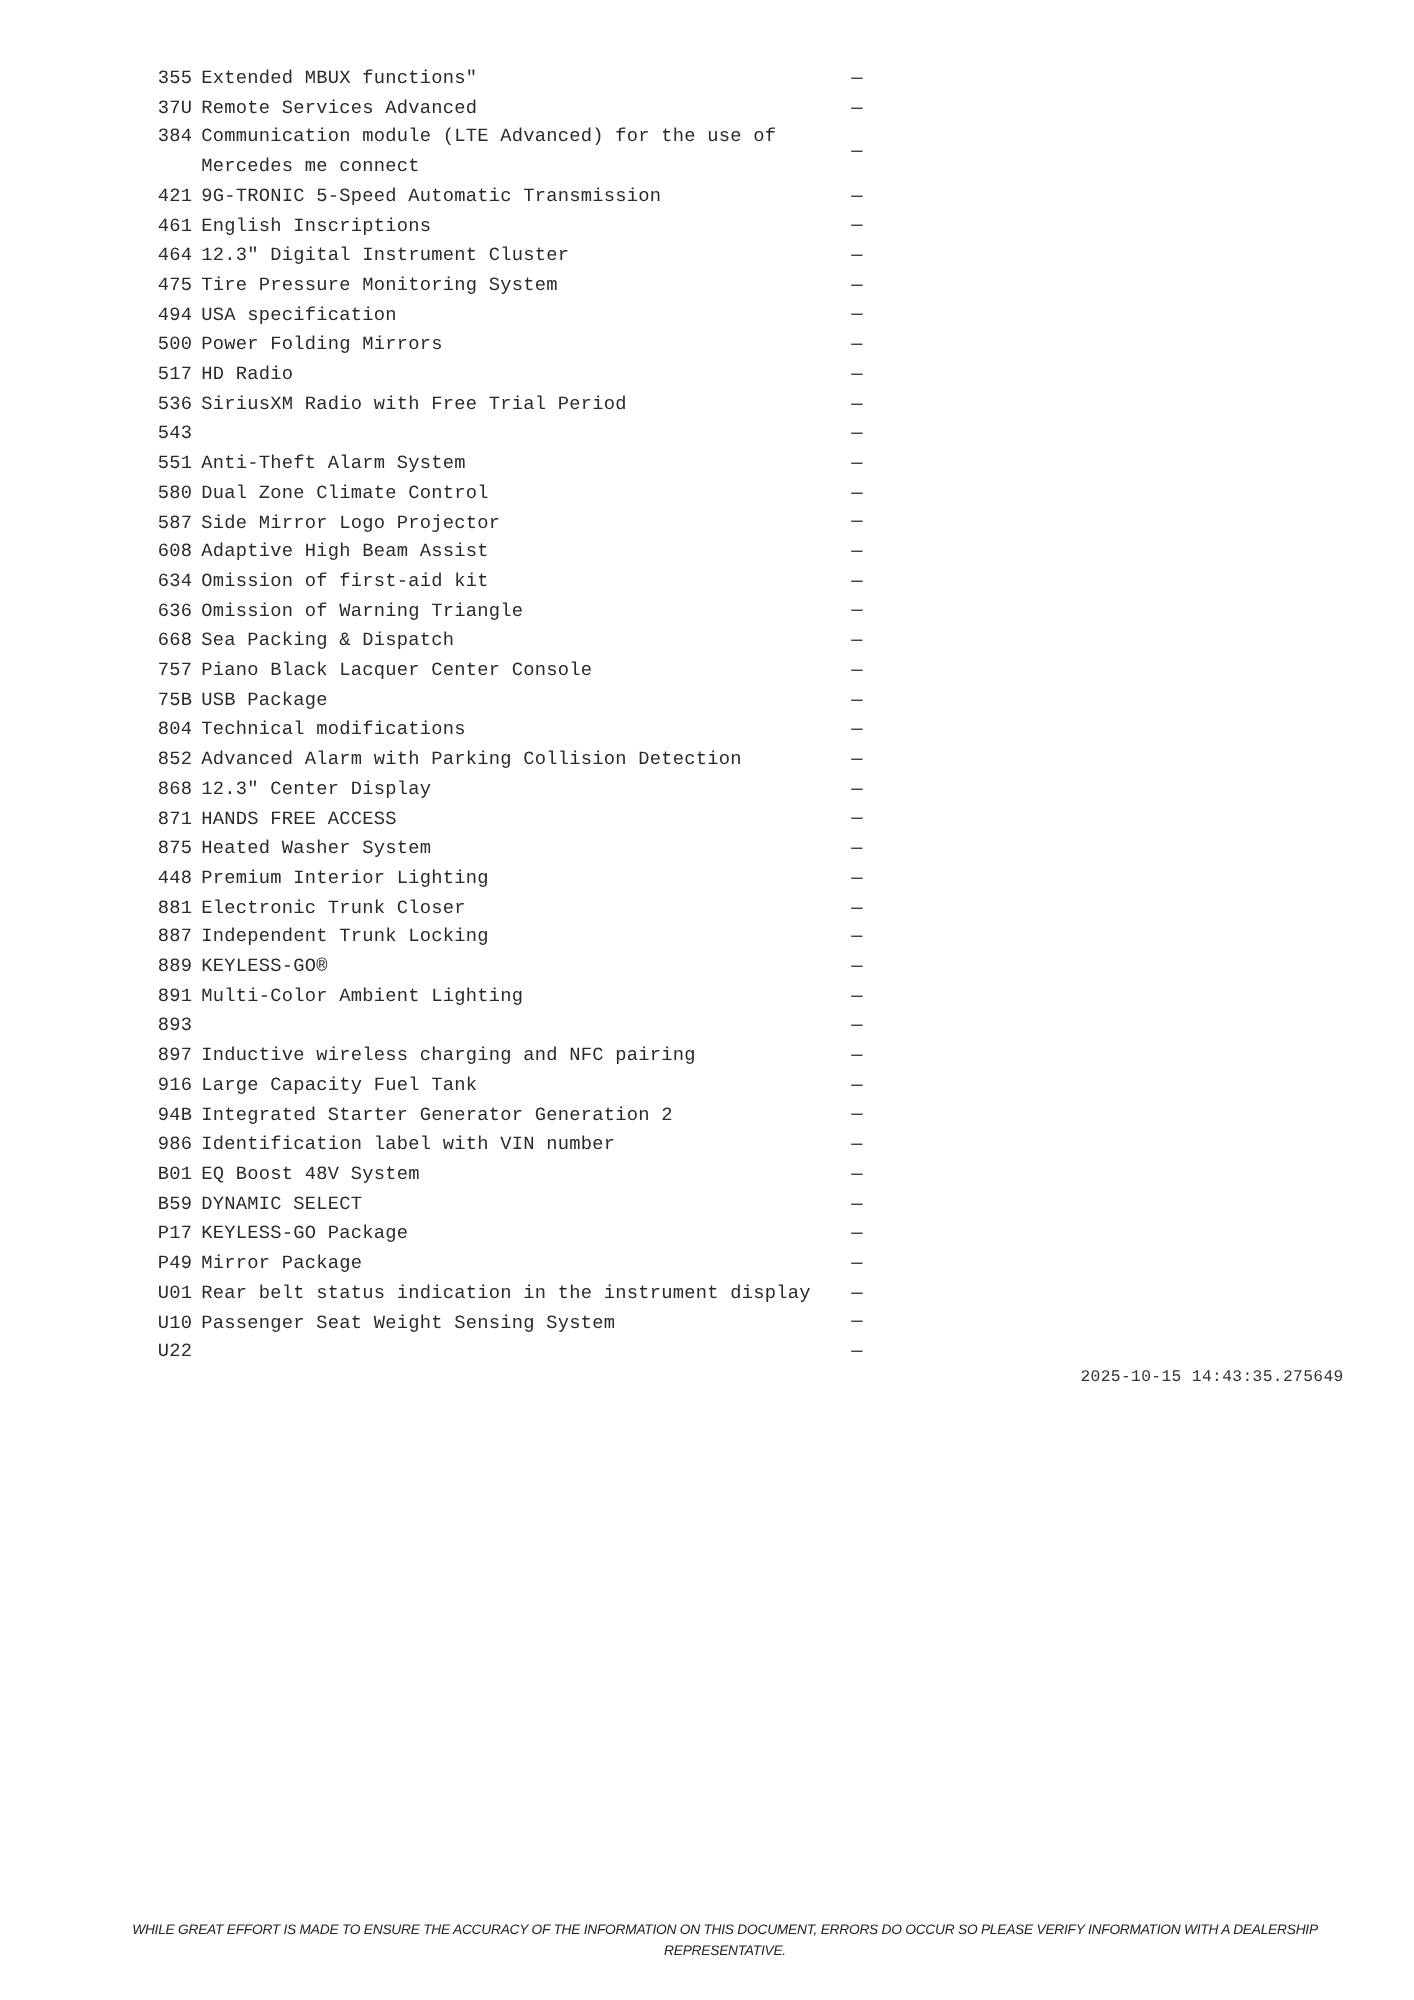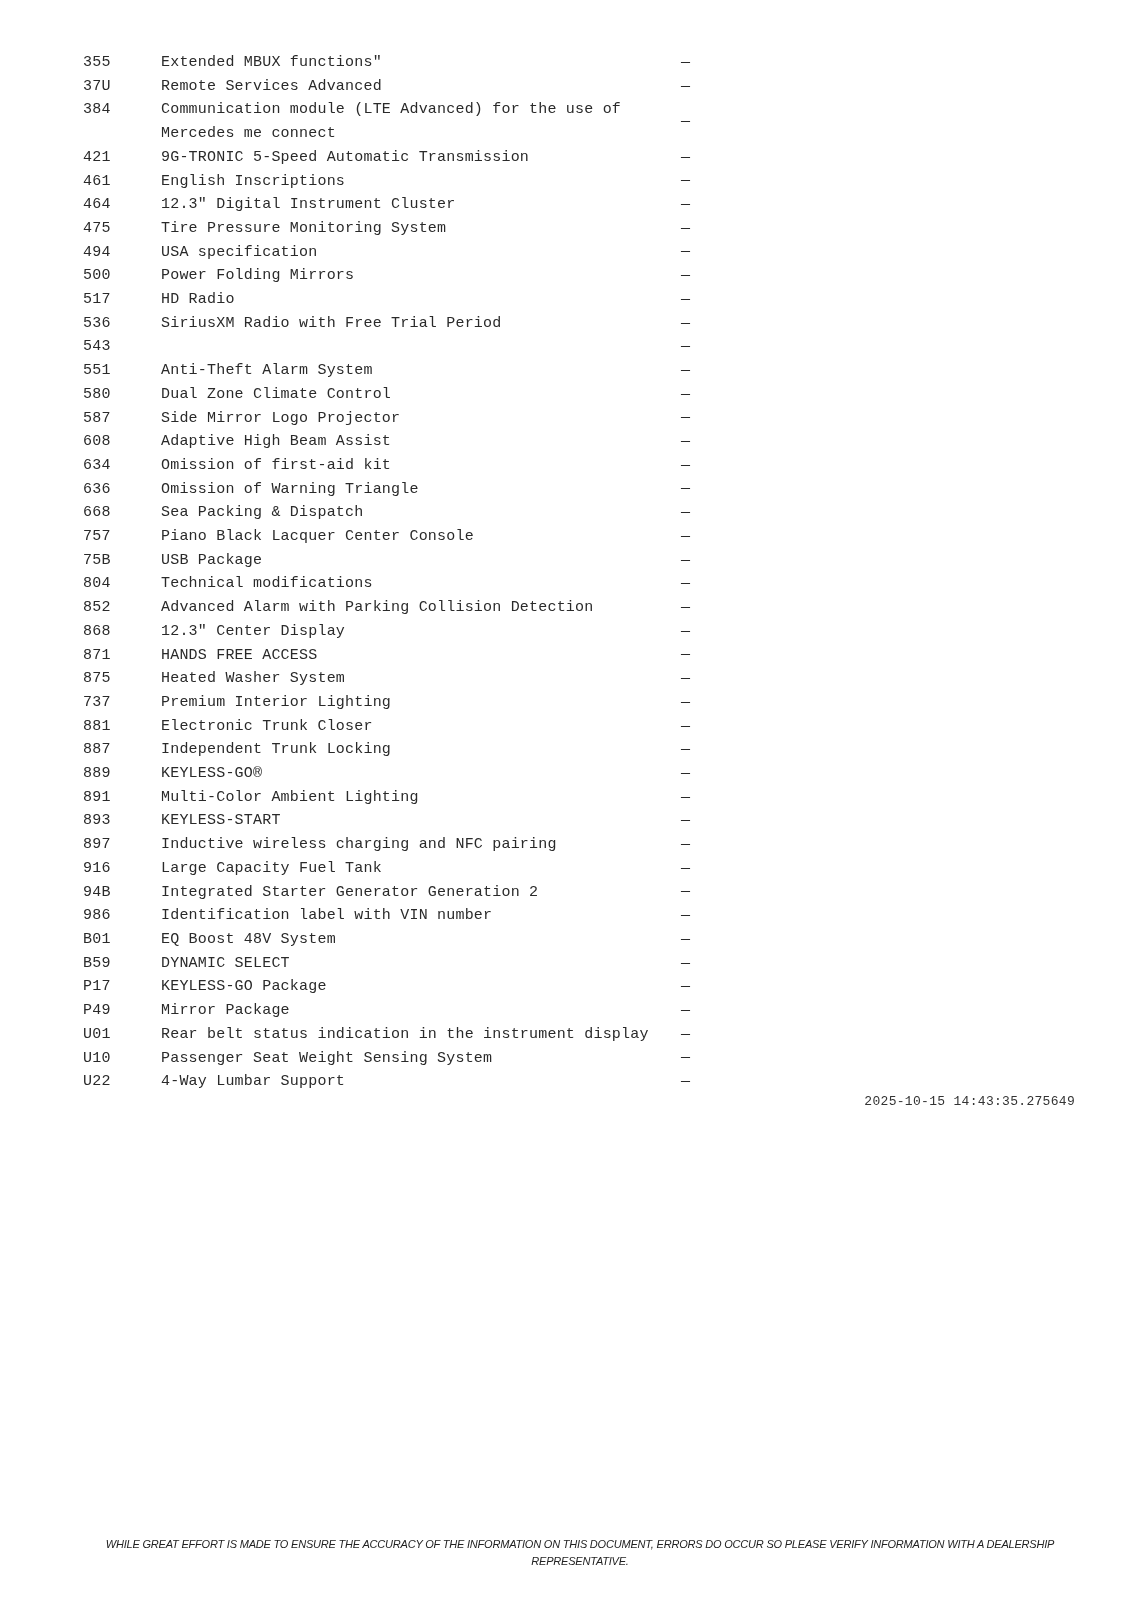--- a/index.html
+++ b/index.html
@@ -24,24 +24,25 @@
       letter-spacing: 0.2px;
     }
     .row {
       position: relative;
       display: flex;
       align-items: center;
       min-height: 23.7px;
     }
     .code {
       position: absolute;
-      left: 83px;
+      left: 110px;
       top: 0;
       line-height: 23.7px;
       width: 60px;
+      text-align: center;
     }
     .desc {
       margin-left: 161px;
       width: 520px;
       line-height: 23.7px;
       white-space: pre-wrap;
     }
     .row.multi .code {
       top: 0;
     }
@@ -203,21 +204,21 @@
     <span class="code">871</span>
     <span class="desc">HANDS FREE ACCESS</span>
     <span class="dash">—</span>
   </div>
     <div class="row">
     <span class="code">875</span>
     <span class="desc">Heated Washer System</span>
     <span class="dash">—</span>
   </div>
     <div class="row">
-    <span class="code">737</span>
+    <span class="code">448</span>
     <span class="desc">Premium Interior Lighting</span>
     <span class="dash">—</span>
   </div>
     <div class="row">
     <span class="code">881</span>
     <span class="desc">Electronic Trunk Closer</span>
     <span class="dash">—</span>
   </div>
     <div class="row">
     <span class="code">887</span>
@@ -229,21 +230,20 @@
     <span class="desc">KEYLESS-GO®</span>
     <span class="dash">—</span>
   </div>
     <div class="row">
     <span class="code">891</span>
     <span class="desc">Multi-Color Ambient Lighting</span>
     <span class="dash">—</span>
   </div>
     <div class="row">
     <span class="code">893</span>
-    <span class="desc">KEYLESS-START</span>
     <span class="dash">—</span>
   </div>
     <div class="row">
     <span class="code">897</span>
     <span class="desc">Inductive wireless charging and NFC pairing</span>
     <span class="dash">—</span>
   </div>
     <div class="row">
     <span class="code">916</span>
     <span class="desc">Large Capacity Fuel Tank</span>
@@ -284,20 +284,19 @@
     <span class="desc">Rear belt status indication in the instrument display</span>
     <span class="dash">—</span>
   </div>
     <div class="row">
     <span class="code">U10</span>
     <span class="desc">Passenger Seat Weight Sensing System</span>
     <span class="dash">—</span>
   </div>
     <div class="row">
     <span class="code">U22</span>
-    <span class="desc">4-Way Lumbar Support</span>
     <span class="dash">—</span>
   </div>
   </div>
 
 <div class="timestamp">2025-10-15 14:43:35.275649</div>
 
 <div class="disclaimer">WHILE GREAT EFFORT IS MADE TO ENSURE THE ACCURACY OF THE INFORMATION ON THIS DOCUMENT, ERRORS DO OCCUR SO PLEASE VERIFY INFORMATION WITH A DEALERSHIP REPRESENTATIVE.</div>
 
 </body></html>

